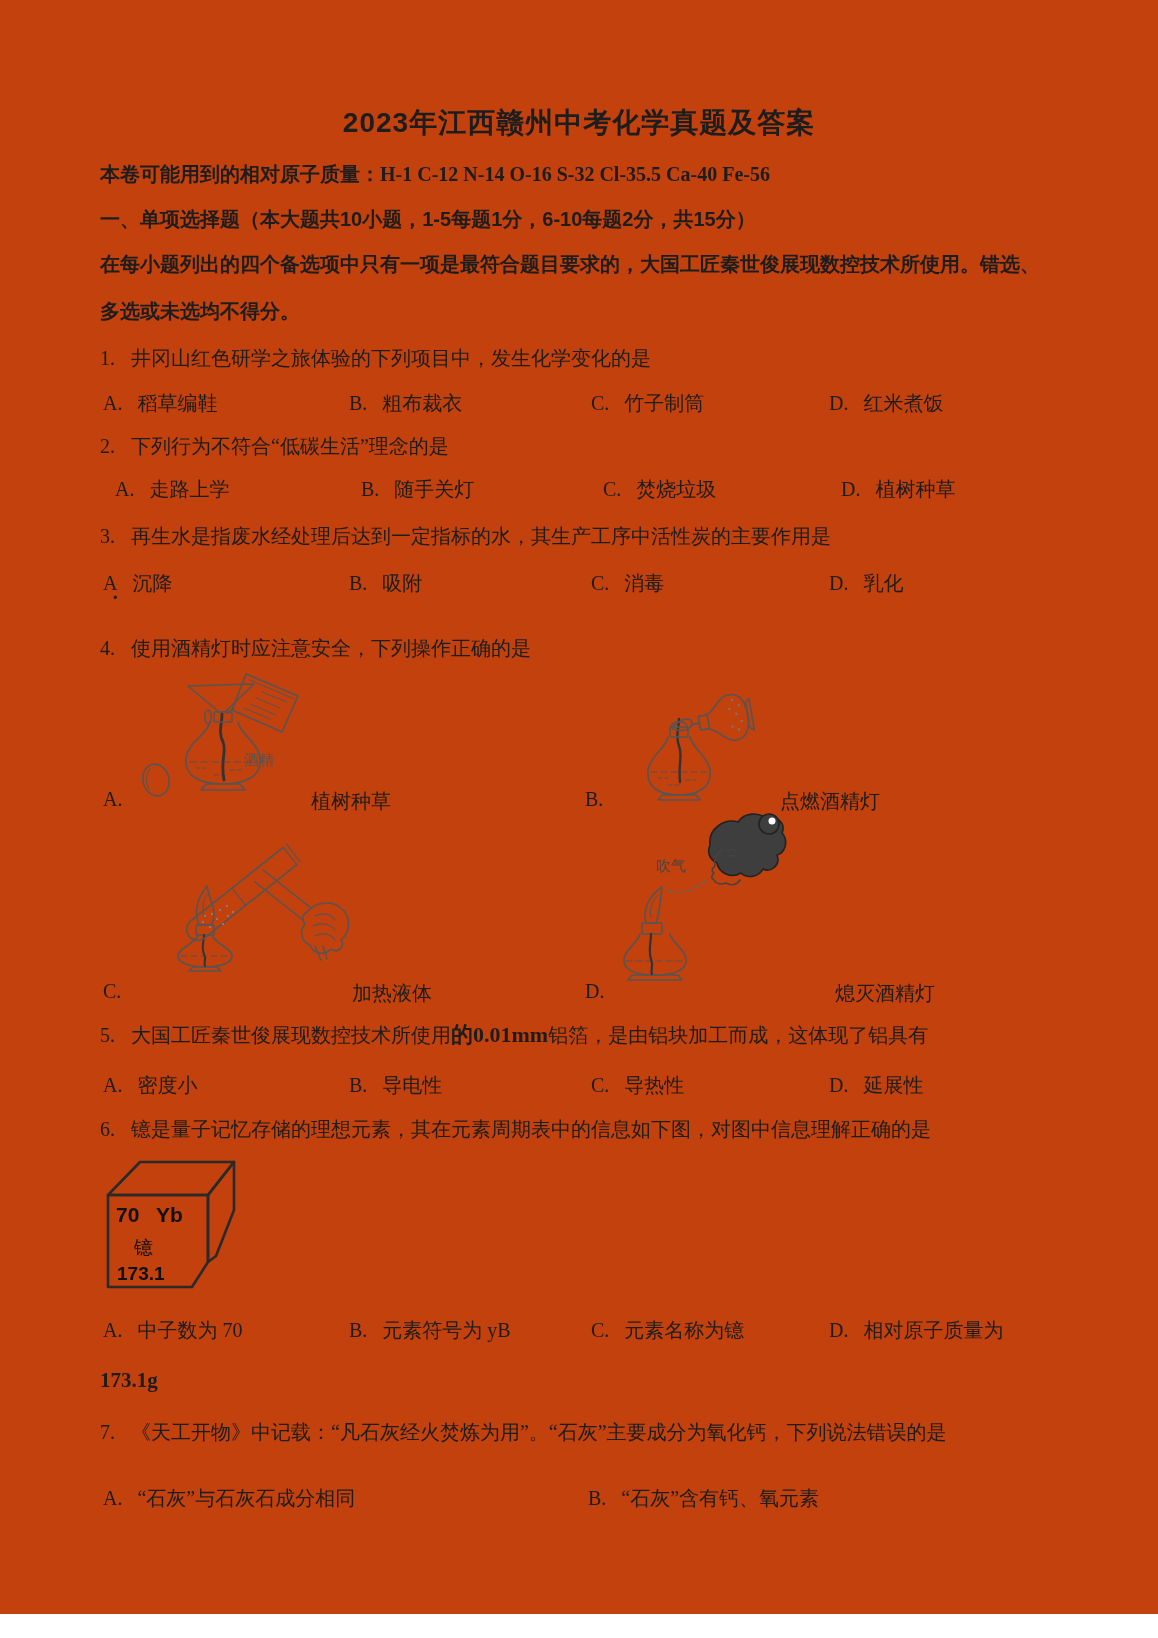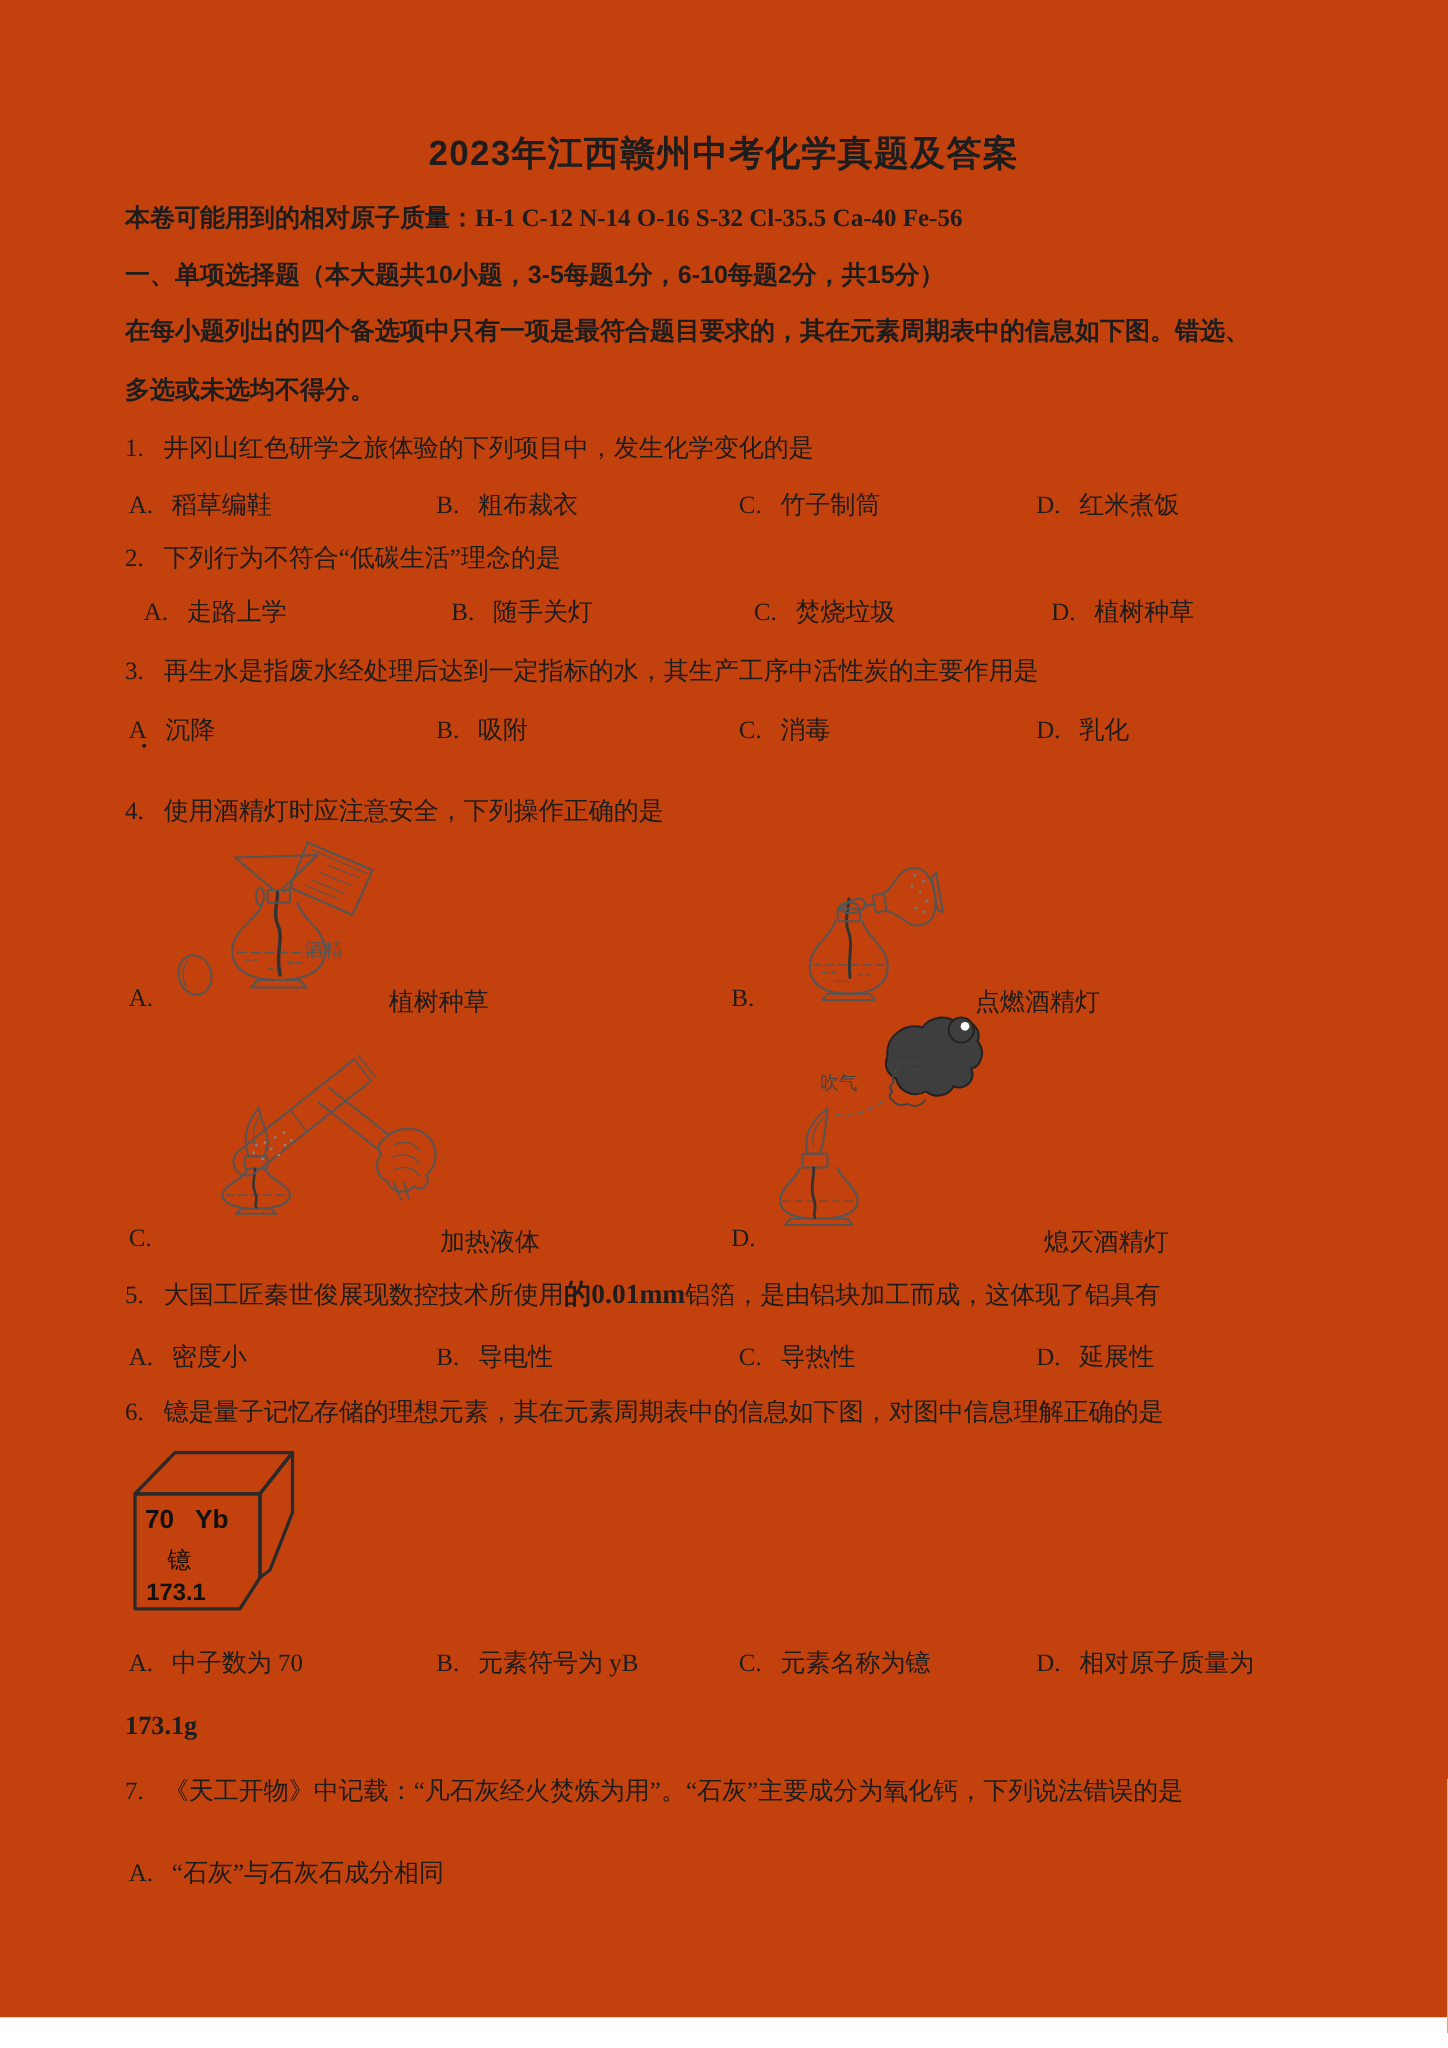--- a/index.html
+++ b/index.html
@@ -41,23 +41,23 @@
 <body>
 
 <div id="page">
 
   <div class="abs title">2023年江西赣州中考化学真题及答案</div>
 
   <div class="abs line" style="left:100px; top:161px;">
     <span class="b sans">本卷可能用到的相对原子质量：</span><span class="b serifv">H-1 C-12 N-14 O-16 S-32 Cl-35.5 Ca-40 Fe-56</span>
   </div>
 
-  <div class="abs line b sans" style="left:100px; top:206px;">一、单项选择题（本大题共10小题，3-5每题1分，6-10每题2分，共15分）</div>
-
-  <div class="abs line b sans" style="left:100px; top:251px;">在每小题列出的四个备选项中只有一项是最符合题目要求的，其在元素周期表中的信息如下图。错选、</div>
+  <div class="abs line b sans" style="left:100px; top:206px;">一、单项选择题（本大题共10小题，1-5每题1分，6-10每题2分，共15分）</div>
+
+  <div class="abs line b sans" style="left:100px; top:251px;">在每小题列出的四个备选项中只有一项是最符合题目要求的，大国工匠秦世俊展现数控技术所使用。错选、</div>
   <div class="abs line b sans" style="left:100px; top:298px;">多选或未选均不得分。</div>
 
   <div class="abs line" style="left:100px; top:345px;">
     <span class="qnum">1.</span><span>井冈山红色研学之旅体验的下列项目中，发生化学变化的是</span>
   </div>
   <div class="abs opts4" style="left:103px; top:390px;">
     <span><span class="lab">A.</span><span>稻草编鞋</span></span>
     <span><span class="lab">B.</span><span>粗布裁衣</span></span>
     <span><span class="lab">C.</span><span>竹子制筒</span></span>
     <span><span class="lab">D.</span><span>红米煮饭</span></span>
@@ -250,15 +250,16 @@
     <span><span class="lab">C.</span><span>元素名称为镱</span></span>
     <span><span class="lab">D.</span><span>相对原子质量为</span></span>
   </div>
   <div class="abs cont serifv" style="left:100px; top:1368px;">173.1g</div>
 
   <div class="abs line" style="left:100px; top:1419px;">
     <span class="qnum">7.</span><span>《天工开物》中记载：“凡石灰经火焚炼为用”。“石灰”主要成分为氧化钙，下列说法错误的是</span>
   </div>
   <div class="abs opts2" style="left:103px; top:1463px;margin-top:22px;">
     <span><span class="lab">A.</span><span>“石灰”与石灰石成分相同</span></span>
+    <span><span class="lab">B.</span><span>“石灰”含有钙、氧元素</span></span>
   </div>
 
 </div>
 
 </body></html>

